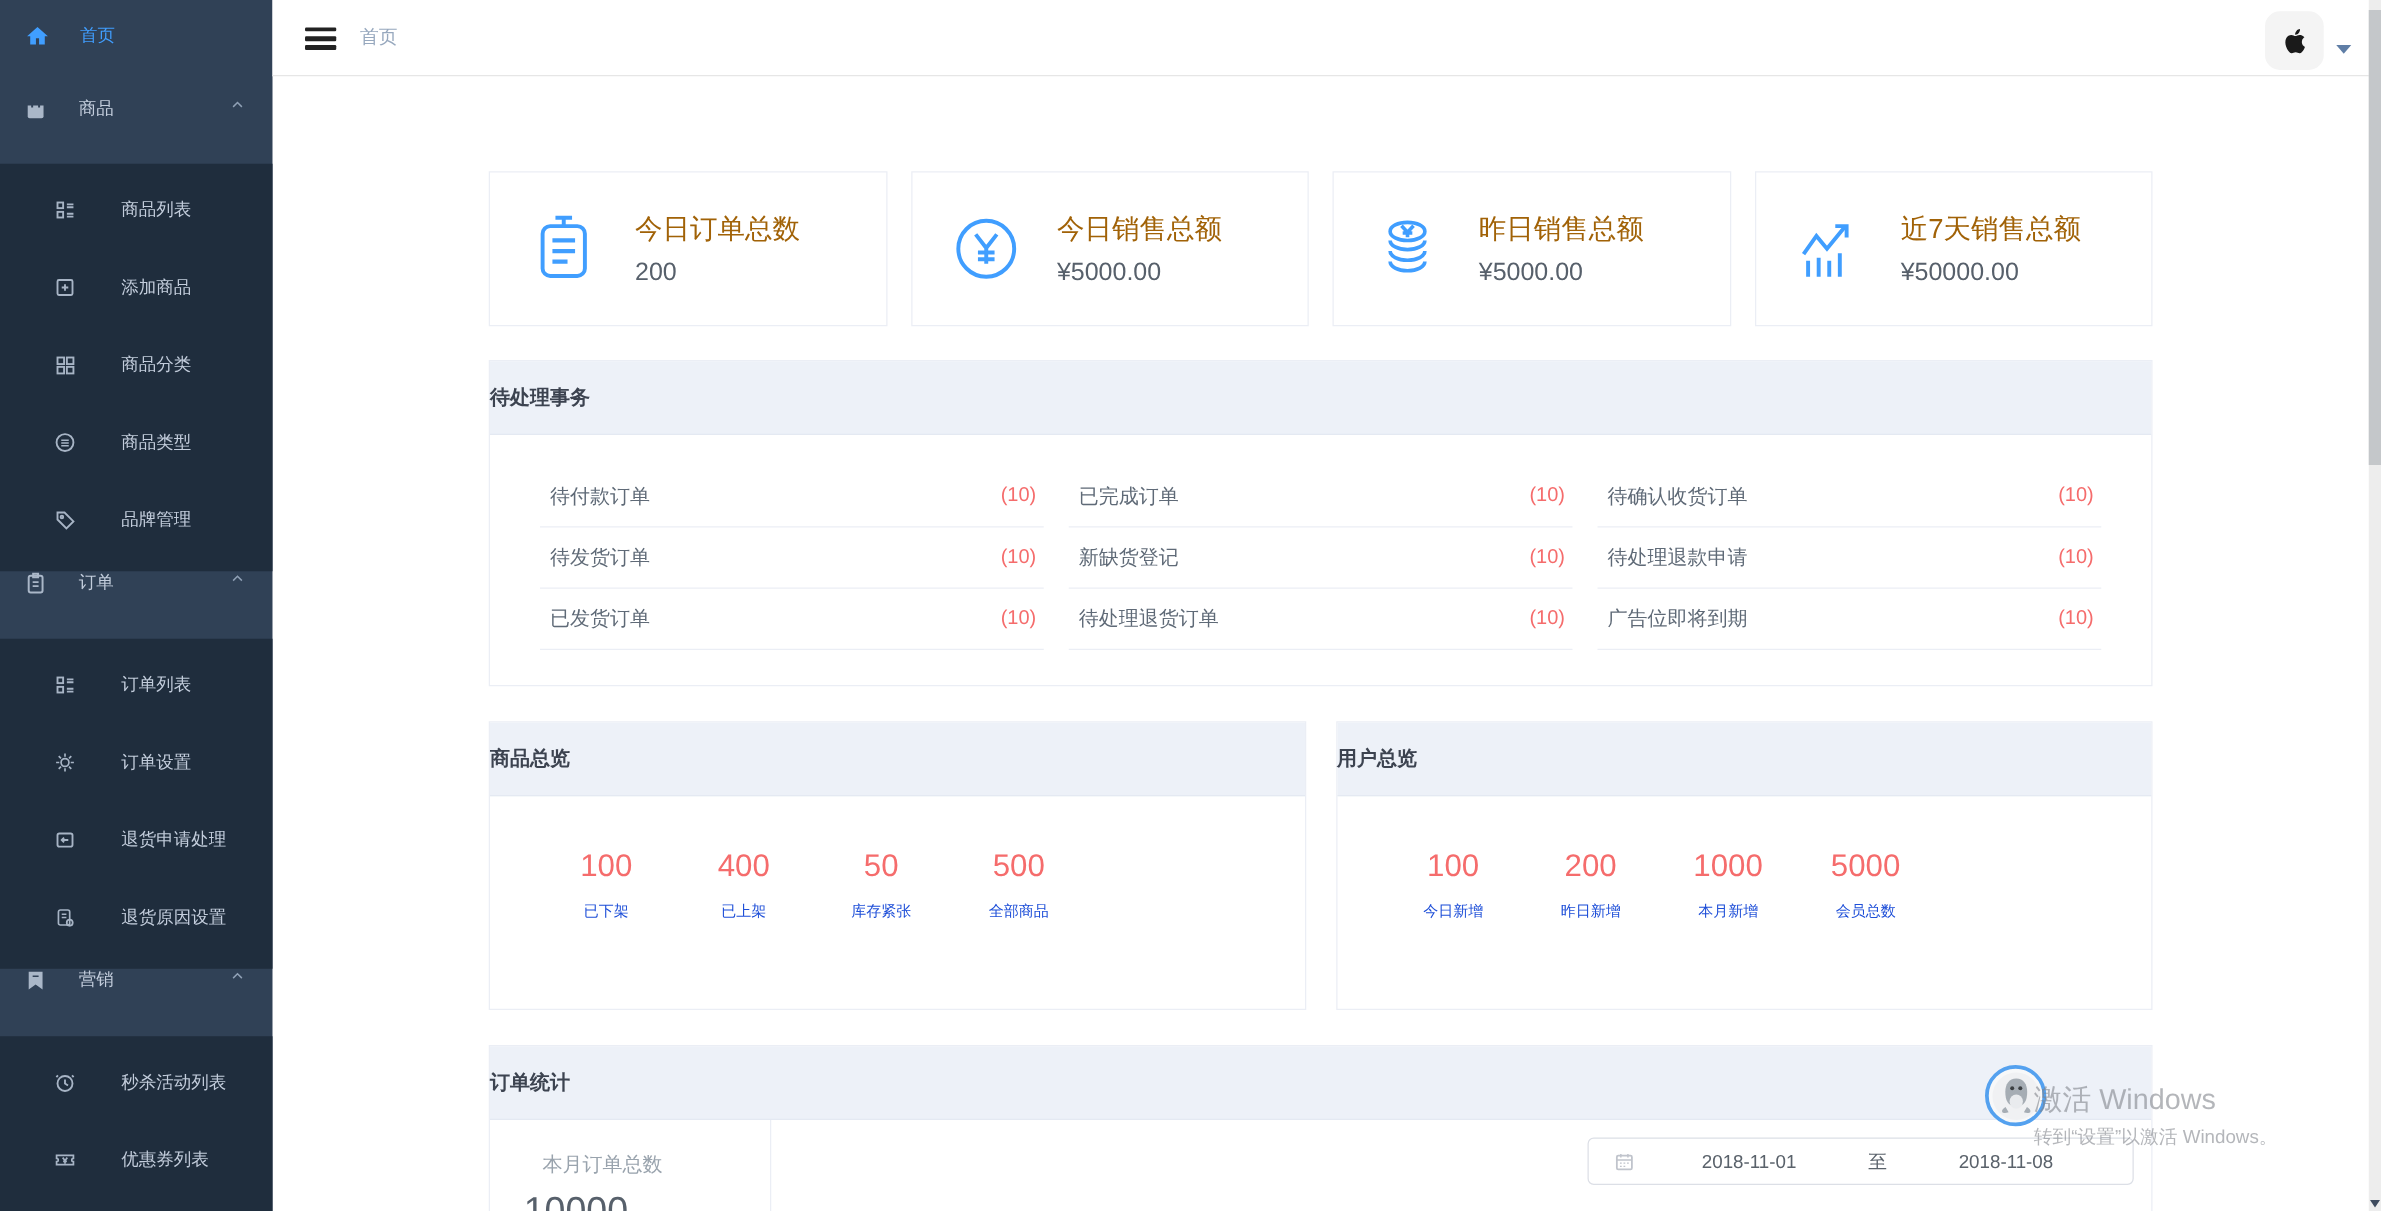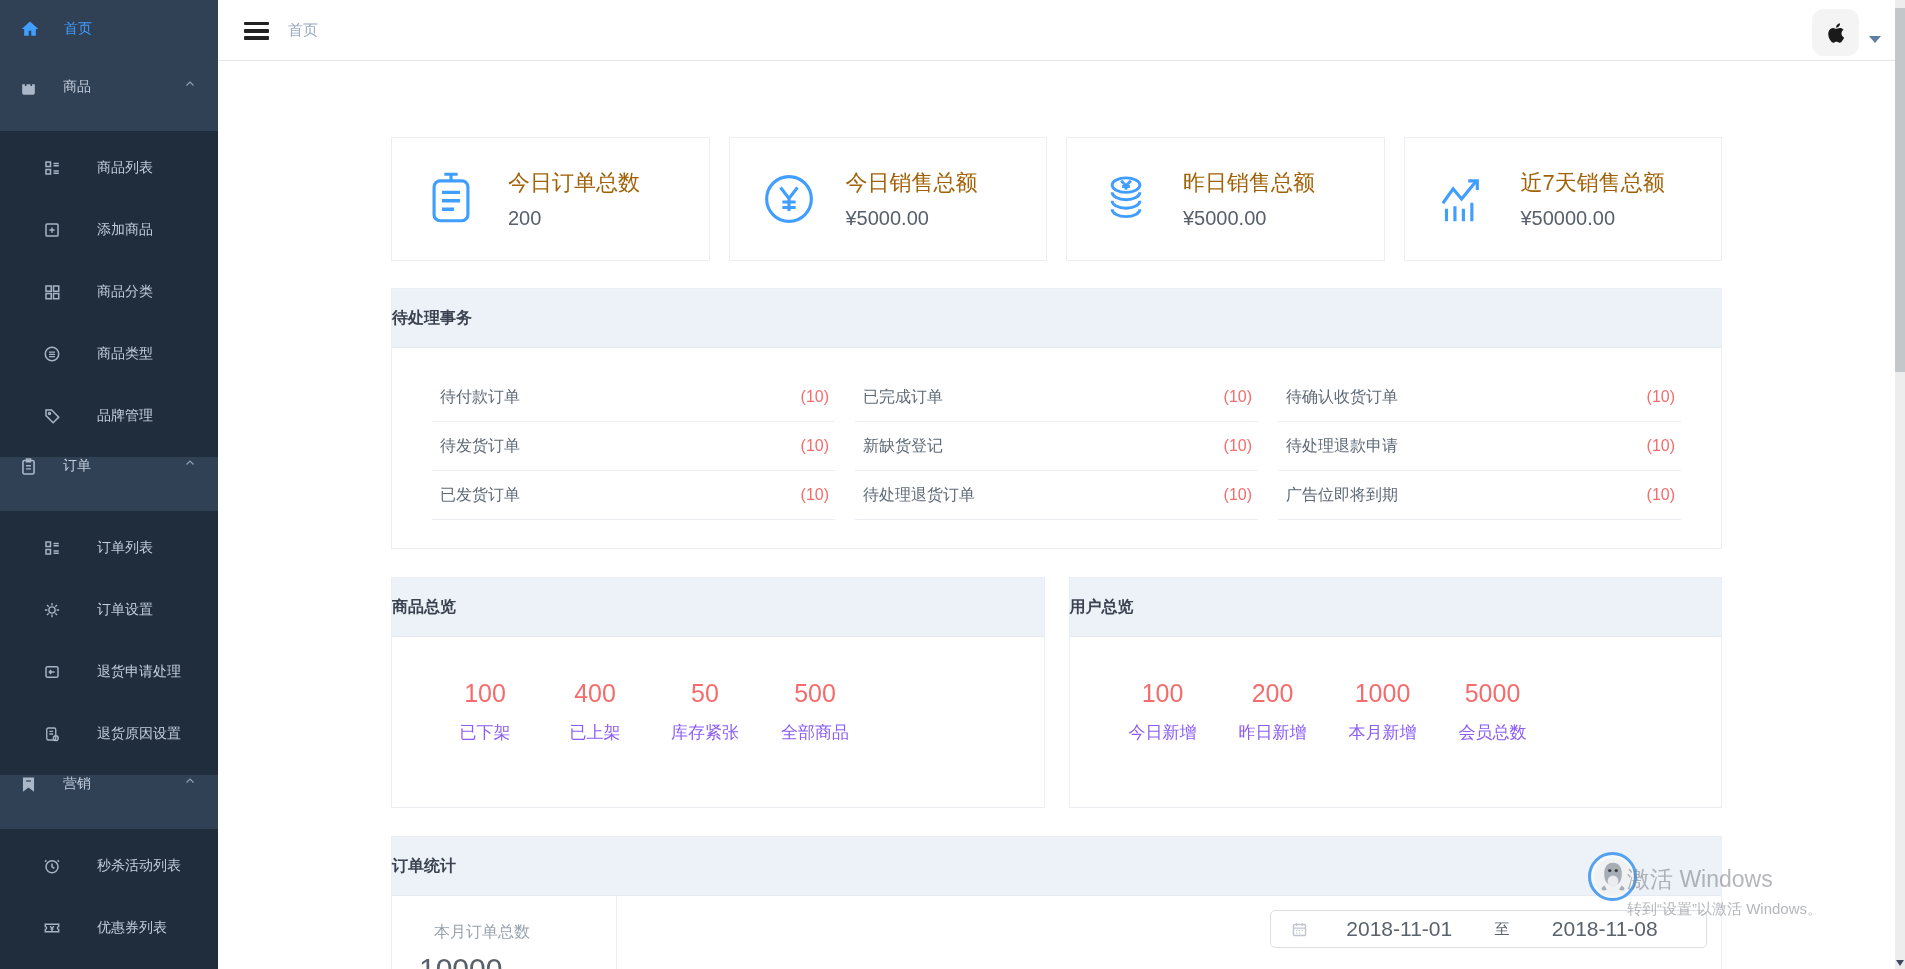--- a/index.html
+++ b/index.html
@@ -61,33 +61,33 @@
   .todo-cell { height:49px; display:flex; align-items:center; justify-content:space-between;
                border-bottom:1px solid #ebeef5; padding:0 6px 0 8px; cursor:pointer; }
   .todo-label { font-size:16px; color:#5f6a77; }
   .todo-count { font-size:16px; color:#f56c6c; }
 
   .overview-row { display:flex; gap:24px; margin-top:28px; }
   .overview-row .panel { flex:1; height:231px; }
   .stats-strip { display:flex; padding:42px 0 0 38px; }
   .stat-item { width:110px; text-align:center; cursor:pointer; }
   .stat-item .sval { font-size:25px; color:#f56c6c; margin-bottom:13px; }
-  .stat-item .slbl { font-size:17px; color:#8b5cf6; }
+  .stat-item .slbl { font-size:12px; color:#1d4ed8; }
 
   .order-panel { margin-top:28px; }
   .order-body { display:flex; height:120px; }
   .order-left { width:225px; border-right:1px solid #ebeef5; padding:26px 0 0 27px; }
   .order-metric-label { font-size:16px; color:#99a3ad;margin-left:15px; }
   .order-metric-value { margin-top:9px; font-size:30px; color:#57606b; }
   .order-right { flex:1; position:relative; }
   .date-range { position:absolute; right:14px; top:14px; width:437px; height:38px;
                 border:1px solid #dcdfe6; border-radius:5px; background:#fff;
                 display:flex; align-items:center; padding:0 10px 0 20px; cursor:pointer; }
   .date-range .cal { width:17px; height:17px; color:#c0c4cc; flex:none; }
-  .date-range .dtxt { flex:1; text-align:center; font-size:21px; color:#5a626b; }
+  .date-range .dtxt { flex:1; text-align:center; font-size:15px; color:#5a626b; }
   .date-range .dsep { font-size:15px; color:#5a626b; padding:0 4px; }
 
   
   .qq-float { position:absolute; left:1588px; top:852px; width:49px; height:49px;
               border-radius:50%; border:3px solid #54a1ef; background:#f7f8f9;
               display:flex; align-items:center; justify-content:center; z-index:5; cursor:pointer; }
   .qq-float svg { width:40px; height:40px; }
   .watermark { position:absolute; left:1627px; top:864px; z-index:6; pointer-events:none; }
   .wm1 { font-size:23px; color:rgba(125,130,136,.58); }
   .wm2 { margin-top:5px; font-size:15px; color:rgba(125,130,136,.58); }

